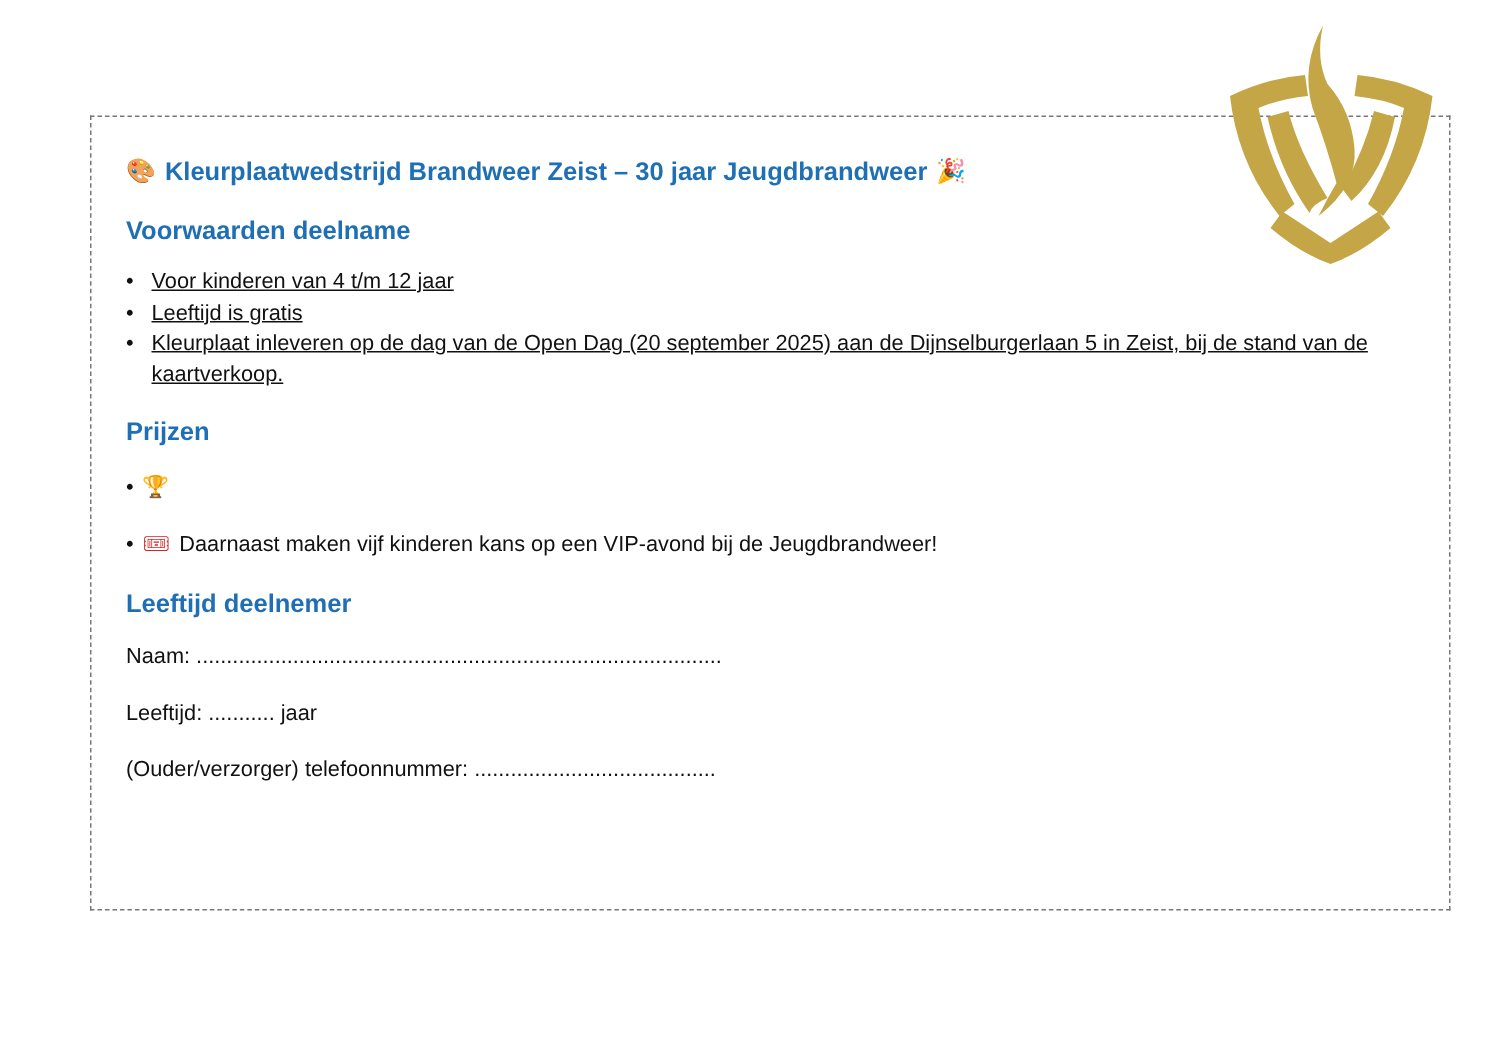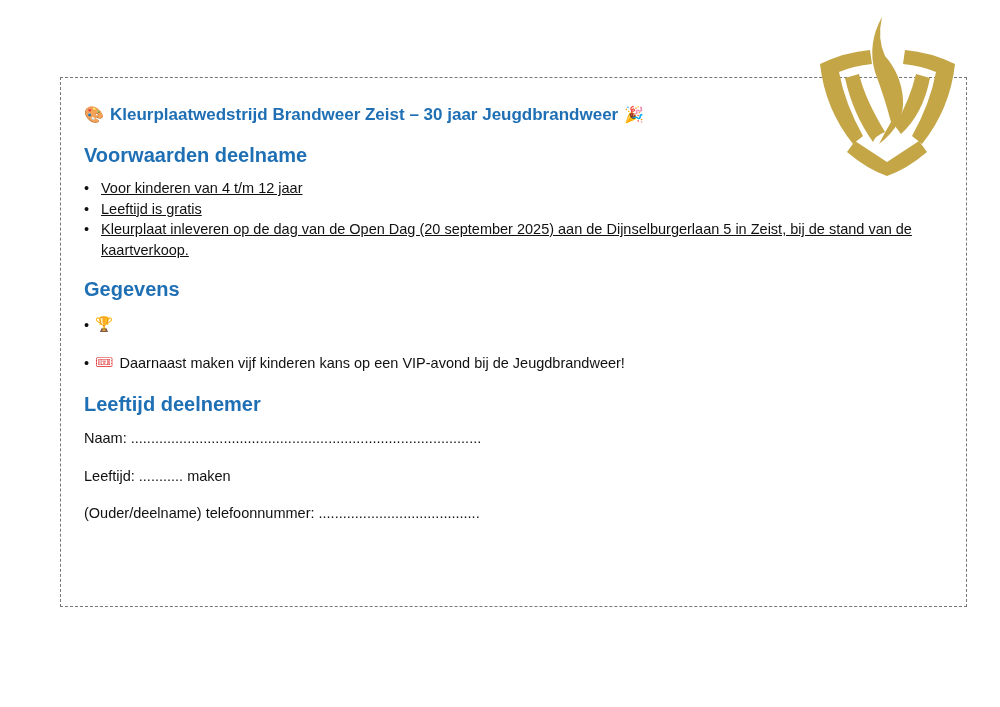--- a/index.html
+++ b/index.html
@@ -4,21 +4,21 @@
 <style>
   html, body { margin:0; padding:0; }
   body { width:1000px; height:707px; background:#ffffff; position:relative; overflow:hidden;
          font-family:"Liberation Sans", sans-serif; color:#111; }
   .frame { position:absolute; left:60px; top:77px; width:907px; height:530px;
            border:1px dashed #777; box-sizing:border-box; }
   .logo { position:absolute; left:815px; top:14px; width:145px; height:165px; }
   .content { position:absolute; left:84px; top:100px; width:840px; }
   .title { font-size:17px; font-weight:bold; color:#1f6fb4; margin:0; height:30px; line-height:30px; display:flex; align-items:center; gap:6px;}
   .title .ico { font-size:16px; color:#1f6fb4; }
-  h3 { font-size:20px; font-weight:bold; color:#1f6fb4; margin:0; }
+  h3 { font-size:17px; font-weight:bold; color:#1f6fb4; margin:0; }
   .p { font-size:14.5px; }
   ul.std { margin:0; padding-left:17px; list-style:none; }
   ul.std li { position:relative; font-size:14.5px; line-height:20.5px; }
   ul.std li::before { content:"•"; position:absolute; left:-17px; }
   .prize { font-size:14.5px; display:flex; align-items:center; gap:6px; }
   .abs { position:absolute; left:0; }
 </style>
 </head>
 <body>
 
@@ -43,30 +43,30 @@
   </div>
 
   <h3 class="abs" style="top:44px;">Voorwaarden deelname</h3>
 
   <ul class="std abs" style="top:78px; width:820px;text-decoration:underline;">
     <li>Voor kinderen van 4 t/m 12 jaar</li>
     <li>Leeftijd is gratis</li>
     <li>Kleurplaat inleveren op de dag van de Open Dag (20 september 2025) aan de Dijnselburgerlaan 5 in Zeist, bij de stand van de kaartverkoop.</li>
   </ul>
 
-  <h3 class="abs" style="top:178px;">Gegevens</h3>
+  <h3 class="abs" style="top:178px;">Prijzen</h3>
 
   <div class="prize abs" style="top:216px;">
     <span>•</span>
     <span>🏆</span>
   </div>
   <div class="prize abs" style="top:254px;">
     <span>•</span>
     <span style="color:#d22;">🎟</span>
     <span>Daarnaast maken vijf kinderen kans op een VIP-avond bij de Jeugdbrandweer!</span>
   </div>
 
   <h3 class="abs" style="top:293px;">Leeftijd deelnemer</h3>
 
   <div class="p abs" style="top:330px;">Naam: .......................................................................................</div>
-  <div class="p abs" style="top:368px;">Leeftijd: ........... maken</div>
-  <div class="p abs" style="top:405px;">(Ouder/deelname) telefoonnummer: ........................................</div>
+  <div class="p abs" style="top:368px;">Leeftijd: ........... jaar</div>
+  <div class="p abs" style="top:405px;">(Ouder/verzorger) telefoonnummer: ........................................</div>
 </div>
 
 </body></html>

